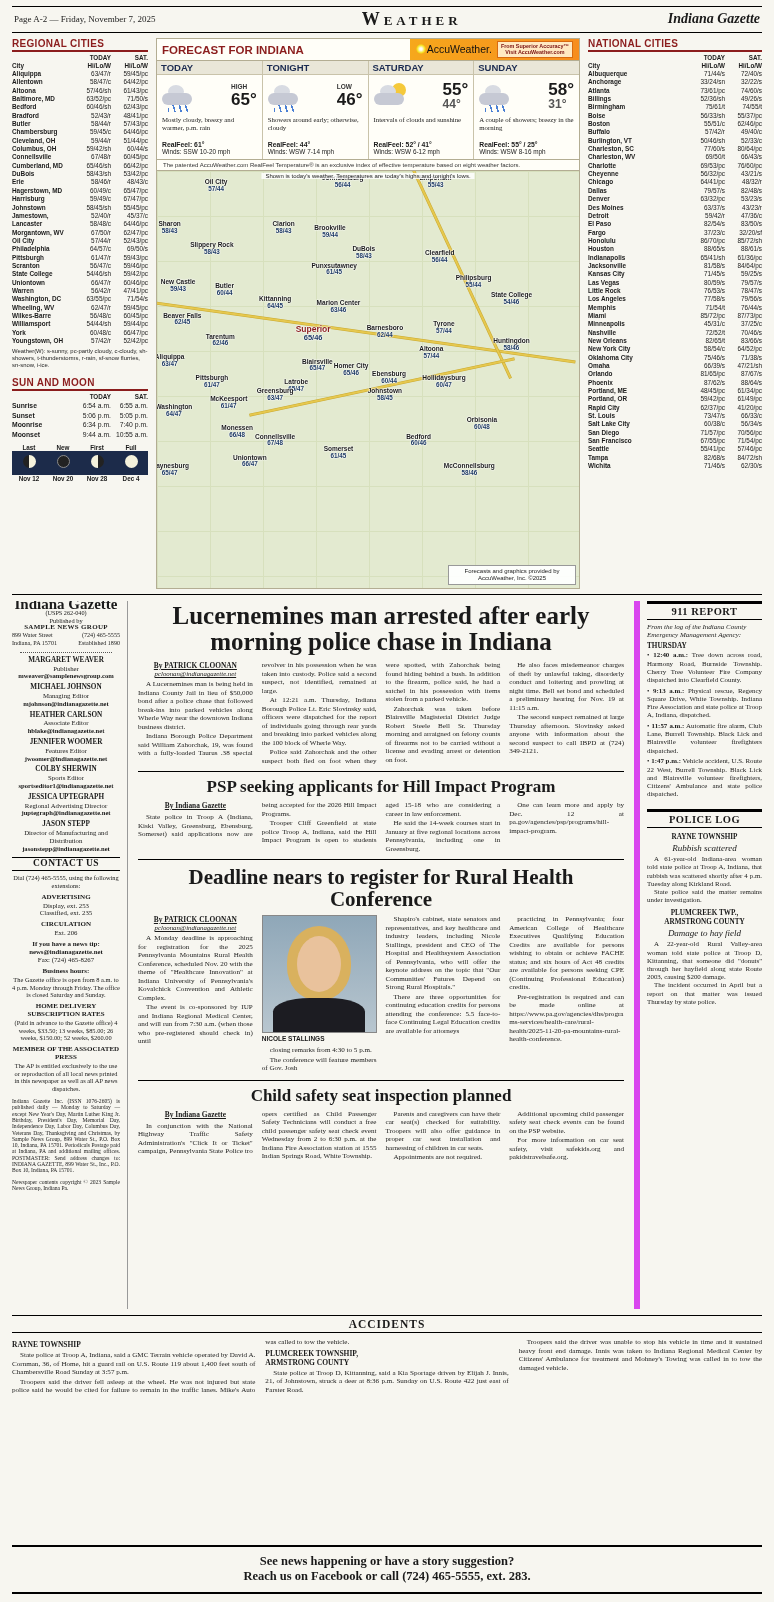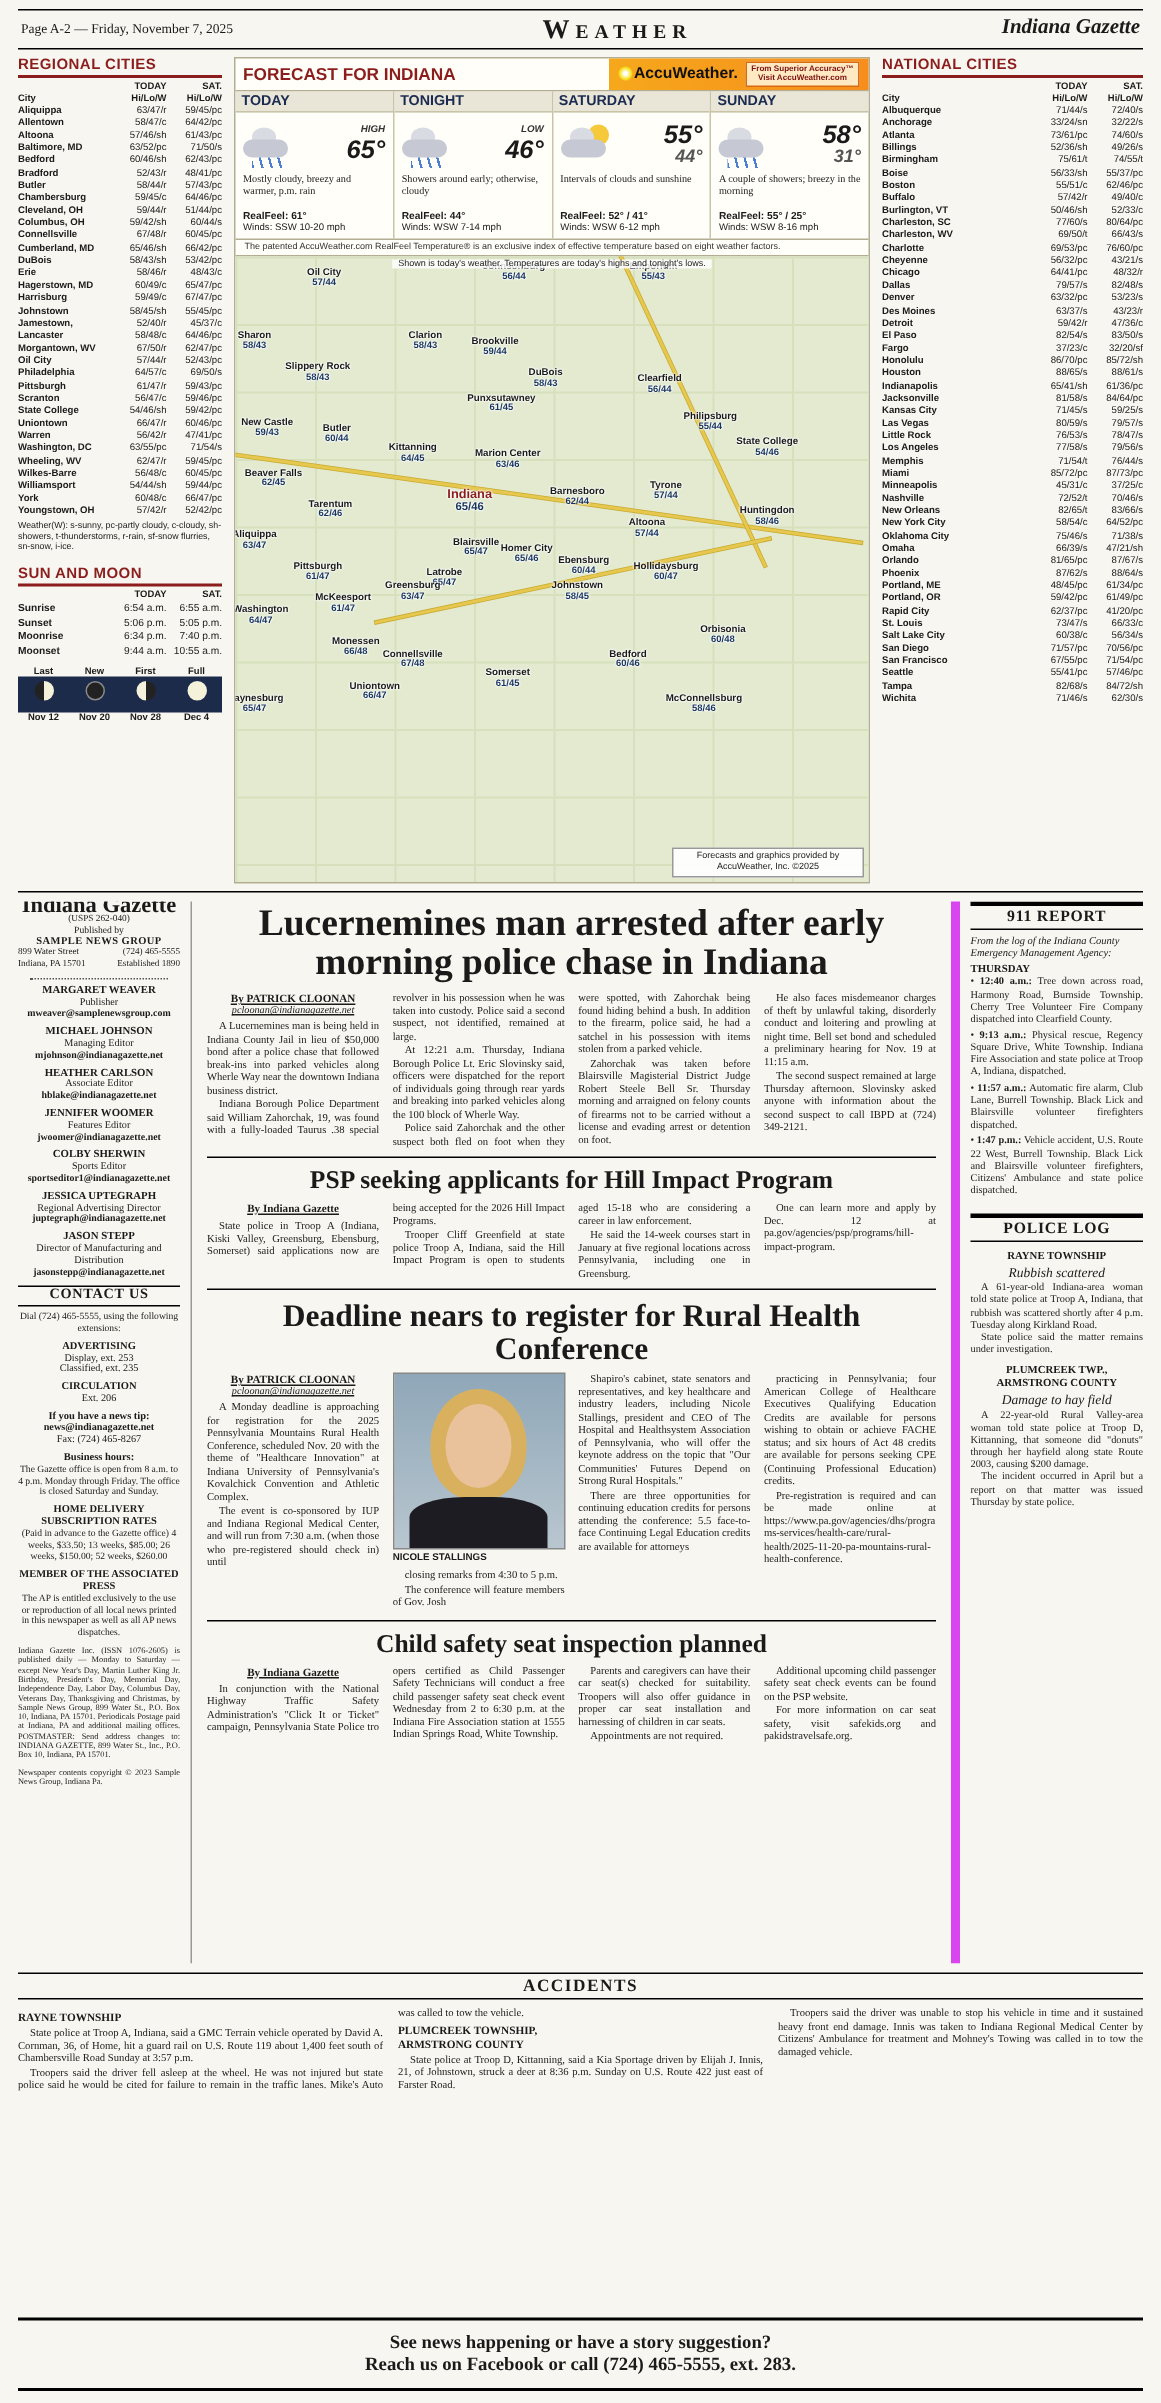--- a/index.html
+++ b/index.html
@@ -35,36 +35,36 @@
   .m-last { background:linear-gradient(90deg,#222 50%,#f5f2dc 50%); }
   .m-new { background:#222; border:1px solid #8a8a8a; }
   .m-first { background:linear-gradient(90deg,#f5f2dc 50%,#222 50%); }
   .m-full { background:#f5f2dc; }
 
   
   .wmid { width:424px; flex:0 0 auto; border:1px solid #b3ad93; background:#fffef8; display:flex; flex-direction:column; }
   .fc-head { display:flex; justify-content:space-between; align-items:stretch; border-bottom:1px solid #b3ad93; }
   .fc-title { font-family:"Liberation Sans",sans-serif; font-weight:bold; font-size:11.5px; color:#8b1d1d; padding:5px 5px 2px; }
   .aw-box { display:flex; align-items:center; gap:5px; background:linear-gradient(90deg,#f6a81c,#f78d1d); padding:2px 6px; }
-  .aw-logo { font-family:"Liberation Sans",sans-serif; font-weight:bold; font-size:10.5px; color:#111; display:flex; align-items:center; gap:1px; }
+  .aw-logo { font-family:"Liberation Sans",sans-serif; font-weight:normal; font-size:10.5px; color:#111; display:flex; align-items:center; gap:1px; }
   .aw-sun { width:10px; height:10px; border-radius:50%; background:radial-gradient(circle,#fff 15%,#f7e11d 55%,#e8551d 100%); display:inline-block; }
   .aw-tag { font-family:"Liberation Sans",sans-serif; font-size:5.4px; line-height:6.4px; color:#7a1010; font-weight:bold; background:#ffe9c2; border:1px solid #d86a10; padding:1px 3px; text-align:center; }
   .days { display:flex; border-bottom:1px solid #b3ad93; }
   .day { flex:1; padding:3px 5px 4px; border-right:1px solid #c9c3aa; display:flex; flex-direction:column; }
   .day:last-child { border-right:none; }
   .day-name { font-family:"Liberation Sans",sans-serif; font-weight:bold; font-size:9.5px; color:#1a2a50; background:#e9e6d8; padding:1px 4px; margin:-3px -5px 3px; border-bottom:1px solid #c9c3aa; }
   .day-main { display:flex; align-items:center; height:36px; }
   .wicon { position:relative; width:36px; height:26px; flex:0 0 auto; }
   .wicon .sun { display:none; position:absolute; right:4px; top:0; width:14px; height:14px; border-radius:50%; background:#f5c93a; }
   .wicon.partly .sun { display:block; }
   .wicon .cA { position:absolute; left:0; bottom:4px; width:30px; height:12px; border-radius:7px; background:#c6c9d4; }
   .wicon .cB { position:absolute; left:6px; bottom:11px; width:16px; height:13px; border-radius:50%; background:#d8dbe2; }
   .wicon .drops { display:none; position:absolute; left:6px; bottom:-3px; width:21px; height:7px; background:repeating-linear-gradient(75deg,#4a7fd4 0 1.5px,transparent 1.5px 6px); }
   .wicon.rain .drops,.wicon.showers .drops { display:block; }
-  .temps { margin-left:auto; text-align:right; line-height:1;font-style:italic; }
+  .temps { margin-left:auto; text-align:left; line-height:1; }
   .tlabel { font-family:"Liberation Sans",sans-serif; font-size:6.5px; font-weight:bold; color:#333; }
   .t1 { font-family:"Liberation Sans",sans-serif; font-size:17px; font-weight:bold; }
   .t2 { font-family:"Liberation Sans",sans-serif; font-size:12px; font-weight:bold; color:#555; }
   .day-desc { font-size:6.8px; line-height:7.8px; min-height:25px; margin-top:2px; }
   .day-rf { font-family:"Liberation Sans",sans-serif; font-size:6.8px; font-weight:bold; }
   .day-w { font-family:"Liberation Sans",sans-serif; font-size:6.4px; }
   .rf-note { font-family:"Liberation Sans",sans-serif; font-size:6px; padding:2px 6px; border-bottom:1px solid #b3ad93; color:#333; }
   .map { position:relative; flex:1; background:#e3ead0; overflow:hidden;
          background-image:linear-gradient(#d7e0bd 1px,transparent 1px),linear-gradient(90deg,#d7e0bd 1px,transparent 1px);
          background-size:53px 45px; }
@@ -559,21 +559,21 @@
           </div>
             <div class="mcity" style="left: 6%; top: 34%;">
             <span class="mname">Beaver Falls</span>
             <span class="mtemp">62/45</span>
           </div>
             <div class="mcity" style="left: 68%; top: 36%;">
             <span class="mname">Tyrone</span>
             <span class="mtemp">57/44</span>
           </div>
             <div class="mcity home" style="left: 37%; top: 37%;">
-            <span class="mname">Indiana</span>
+            <span class="mname">Superior</span>
             <span class="mtemp">65/46</span>
           </div>
             <div class="mcity" style="left: 54%; top: 37%;">
             <span class="mname">Barnesboro</span>
             <span class="mtemp">62/44</span>
           </div>
             <div class="mcity" style="left: 15%; top: 39%;">
             <span class="mname">Tarentum</span>
             <span class="mtemp">62/46</span>
           </div>

